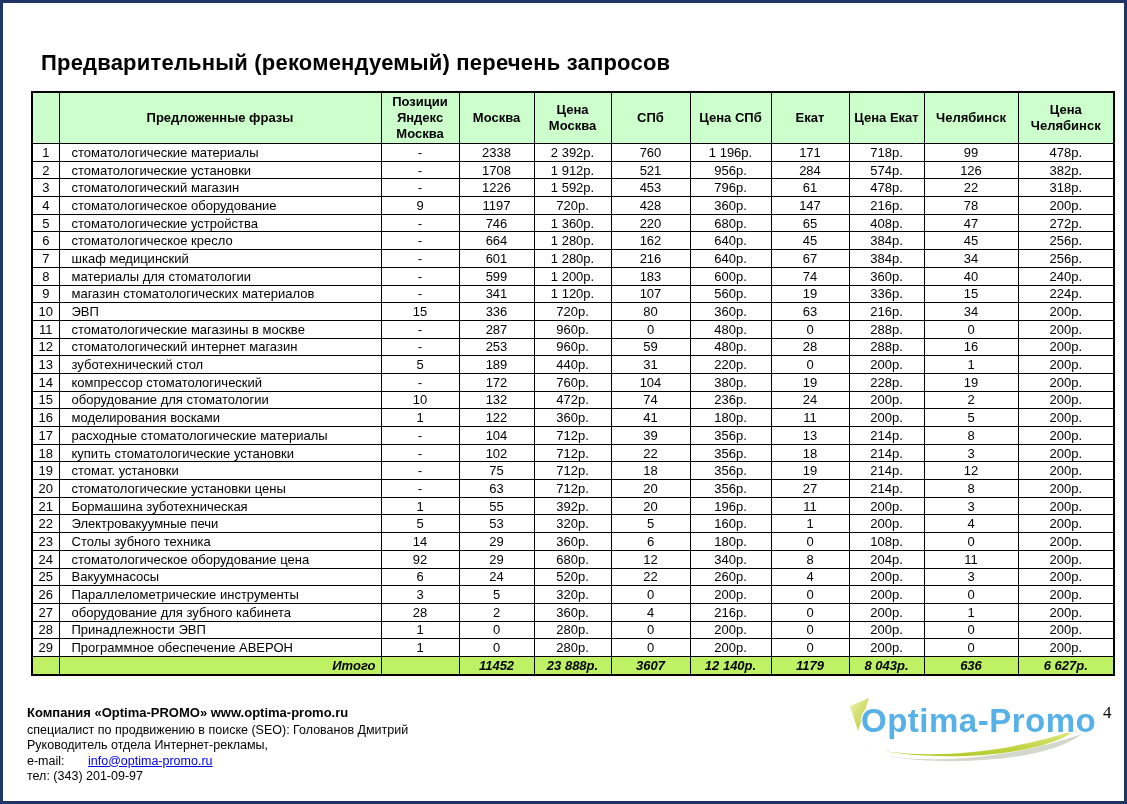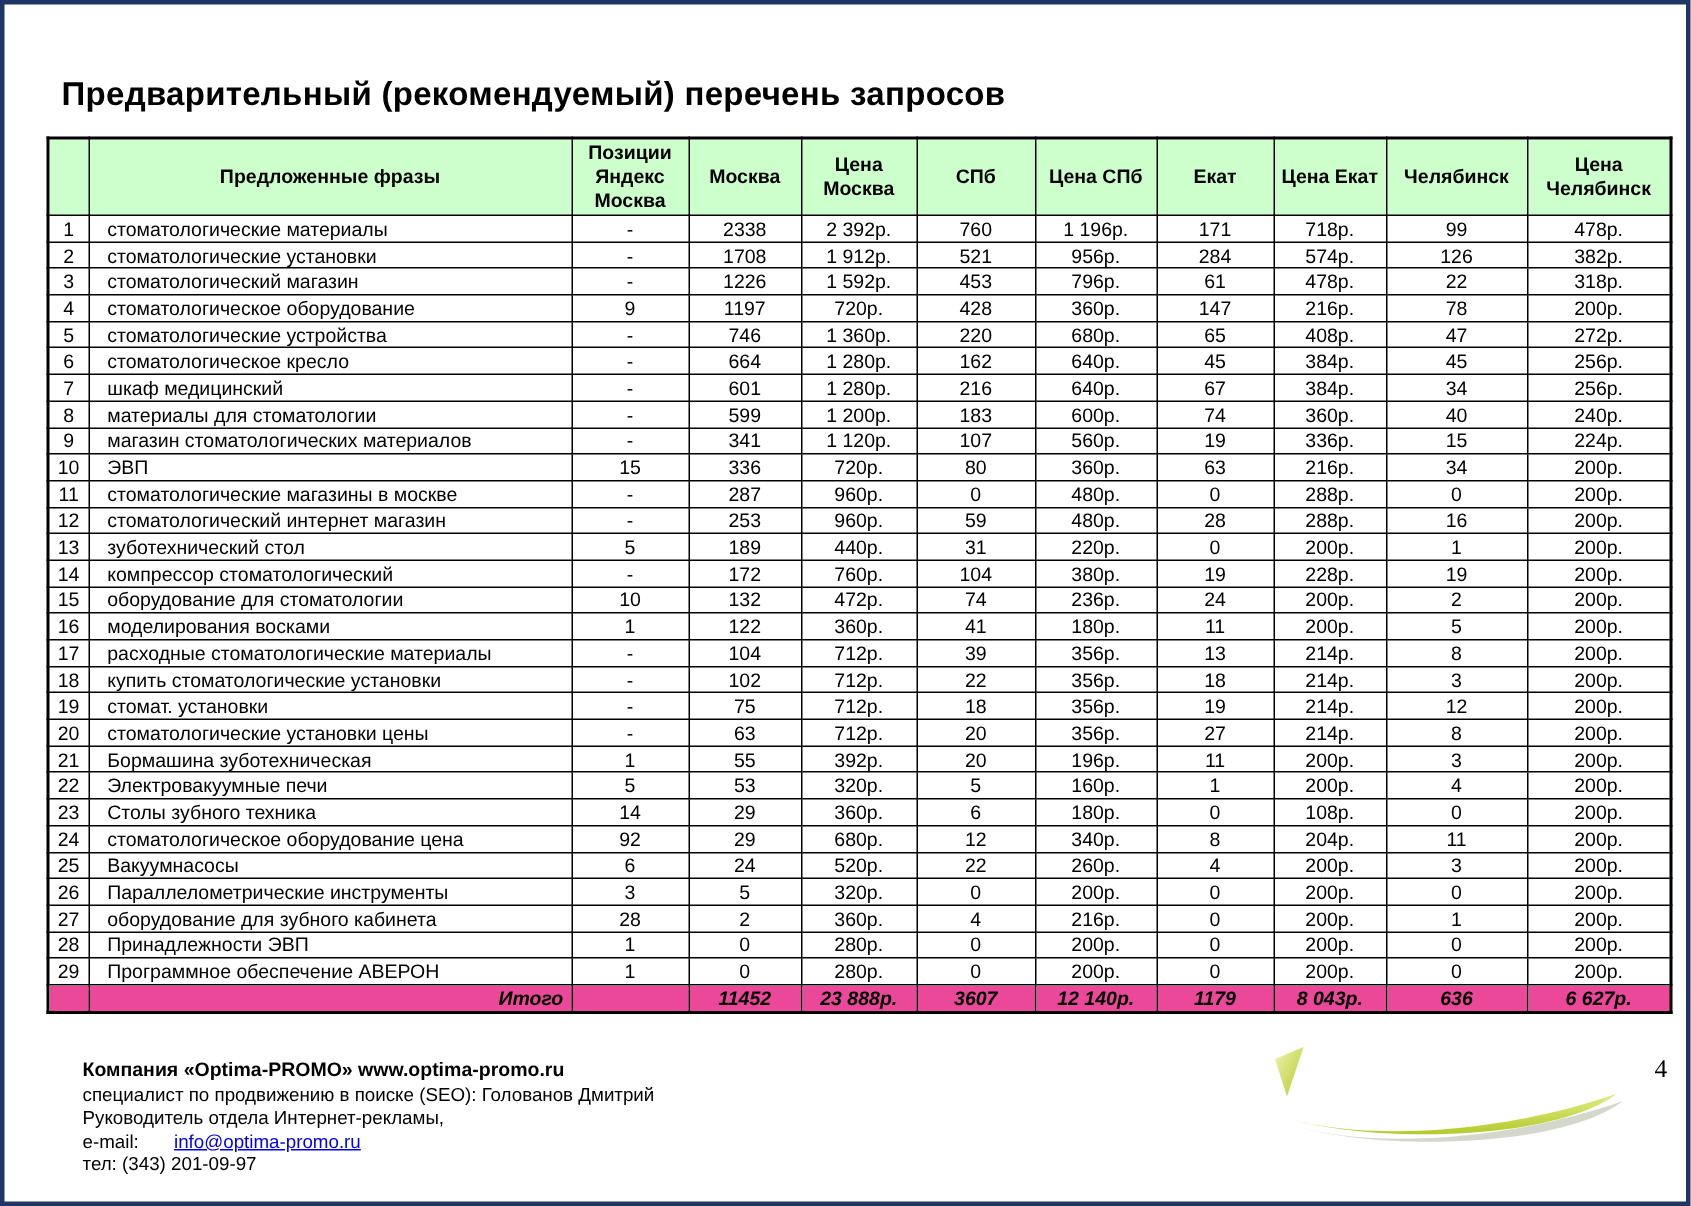--- a/index.html
+++ b/index.html
@@ -45,31 +45,31 @@
     padding:0 3px;
     text-align:center;
     white-space:nowrap;
     vertical-align:middle;
   }
   table.report tbody td.phrase {
     text-align:left;
     padding-left:12px;
   }
   table.report tr.total td {
-    background:#ec4899;
+    background:#bef264;
     font-weight:bold;
     font-style:italic;
     height:17.5px;
   }
   table.report tr.total td.total-label {
     text-align:right;
     padding-right:5px;
   }
   .footer {
-    position:absolute; left:52px; top:702px;
+    position:absolute; left:24px; top:702px;
     font-size:12.5px; line-height:15.5px;
   }
   .footer .company { font-weight:bold; font-size:13px; margin-bottom:2px; }
   .footer a { color:#0000ee; text-decoration:underline;margin-left:20px; }
   .logo {
     position:absolute; left:842px; top:690px;
     width:245px; height:75px;
   }
   .logo svg { position:absolute; left:0; top:0; }
   .logo .logo-text {
@@ -536,15 +536,16 @@
       </linearGradient>
       <linearGradient id="gtr" x1="0" y1="0" x2="1" y2="1">
         <stop offset="0" stop-color="#eef3b0"></stop>
         <stop offset="1" stop-color="#b4ca2b"></stop>
       </linearGradient>
     </defs>
     <path d="M17,55 C 65,69 155,66 235,38 C 193,70 72,71 17,55 Z" fill="rgba(130,140,110,0.35)" transform="translate(2,3)"></path>
     <polygon points="5,13 24,5 13,38" fill="url(#gtr)"></polygon>
     <path d="M15,53 C 63,67 153,64 233,36 C 191,68 70,69 15,53 Z" fill="url(#gsw)"></path>
   </svg>
+  <div class="logo-text">Optima-Promo</div>
 </div>
 
 <div class="page-number">4</div>
 
 </body></html>

